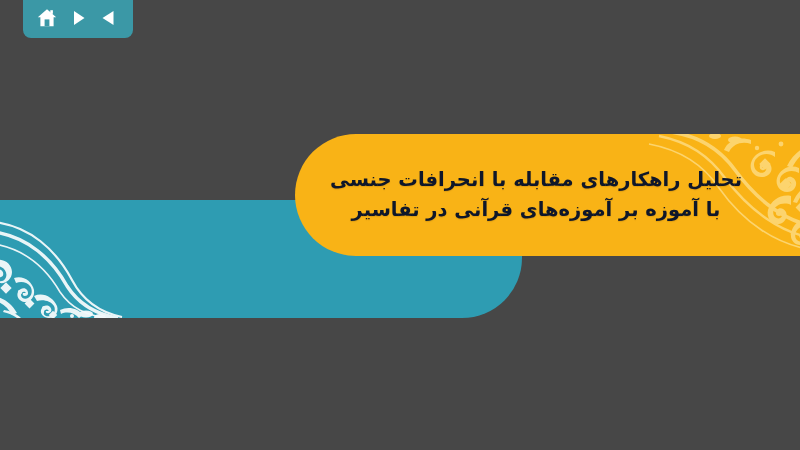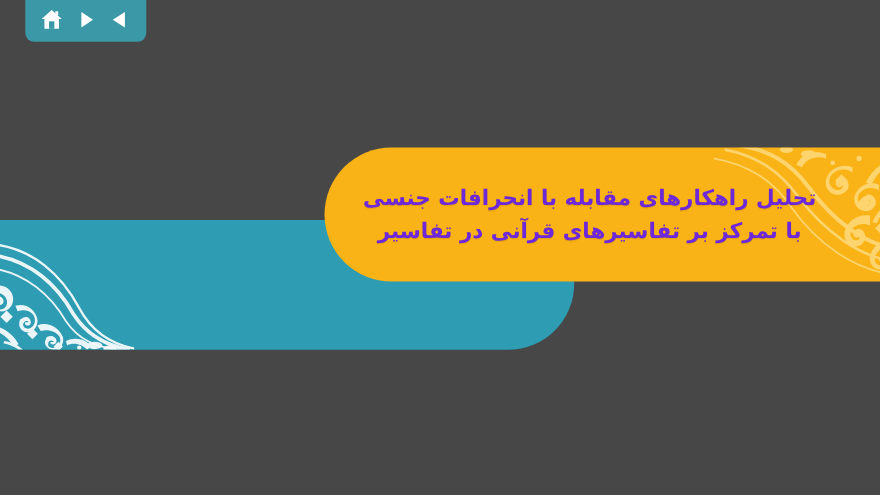--- a/index.html
+++ b/index.html
@@ -95,21 +95,21 @@
     height: 122px;
     pointer-events: none;
     opacity: 0.9;
   }
 
   #title-text {
     position: relative;
     z-index: 5;
     width: 420px;
     margin-right: 38px;
-    color: #6d28d9;
+    color: #0f172a;
     font-size: 19.5px;
     line-height: 1.52;
     font-weight: bold;
     text-align: center;
     direction: rtl;
     text-shadow: 0 1px 1px rgba(120,70,0,0.18);
     font-family: "DejaVu Sans", sans-serif;
   }
   #title-text .ln { display: block; white-space: nowrap; }
 </style>
@@ -198,18 +198,18 @@
         <circle cx="172" cy="14" r="2.2"></circle>
         <ellipse cx="150" cy="6" rx="7" ry="3.4"></ellipse>
         <ellipse cx="130" cy="2" rx="6" ry="3"></ellipse>
         <path d="M230,10 c-12,2 -22,10 -28,22 l5,2 c5,-10 13,-18 23,-20 z"></path>
         <path d="M230,48 c-10,3 -18,10 -22,20 l4,1 c4,-9 10,-15 18,-18 z"></path>
       </g>
     </svg>
 
     <div id="title-text">
       <span class="ln">تحلیل راهکارهای مقابله با انحرافات جنسی</span>
-      <span class="ln">با تمرکز بر تفاسیر‌های قرآنی در تفاسیر</span>
+      <span class="ln">با آموزه بر آموزه‌های قرآنی در تفاسیر</span>
     </div>
 
   </div>
 
 </div>
 
 </body></html>

